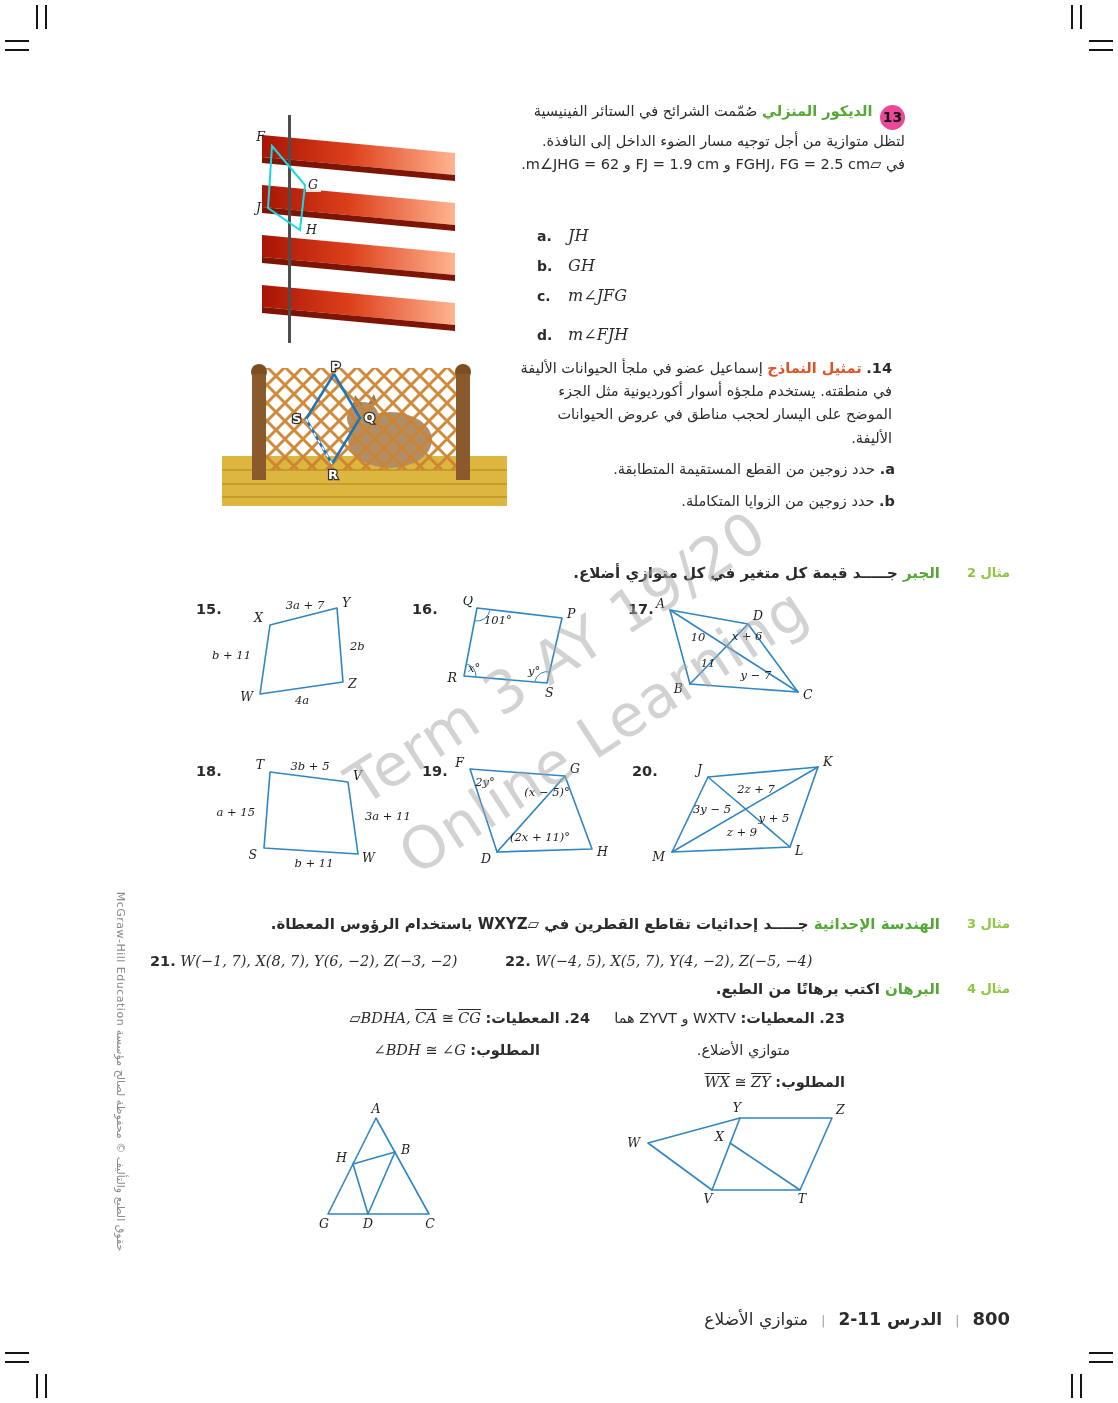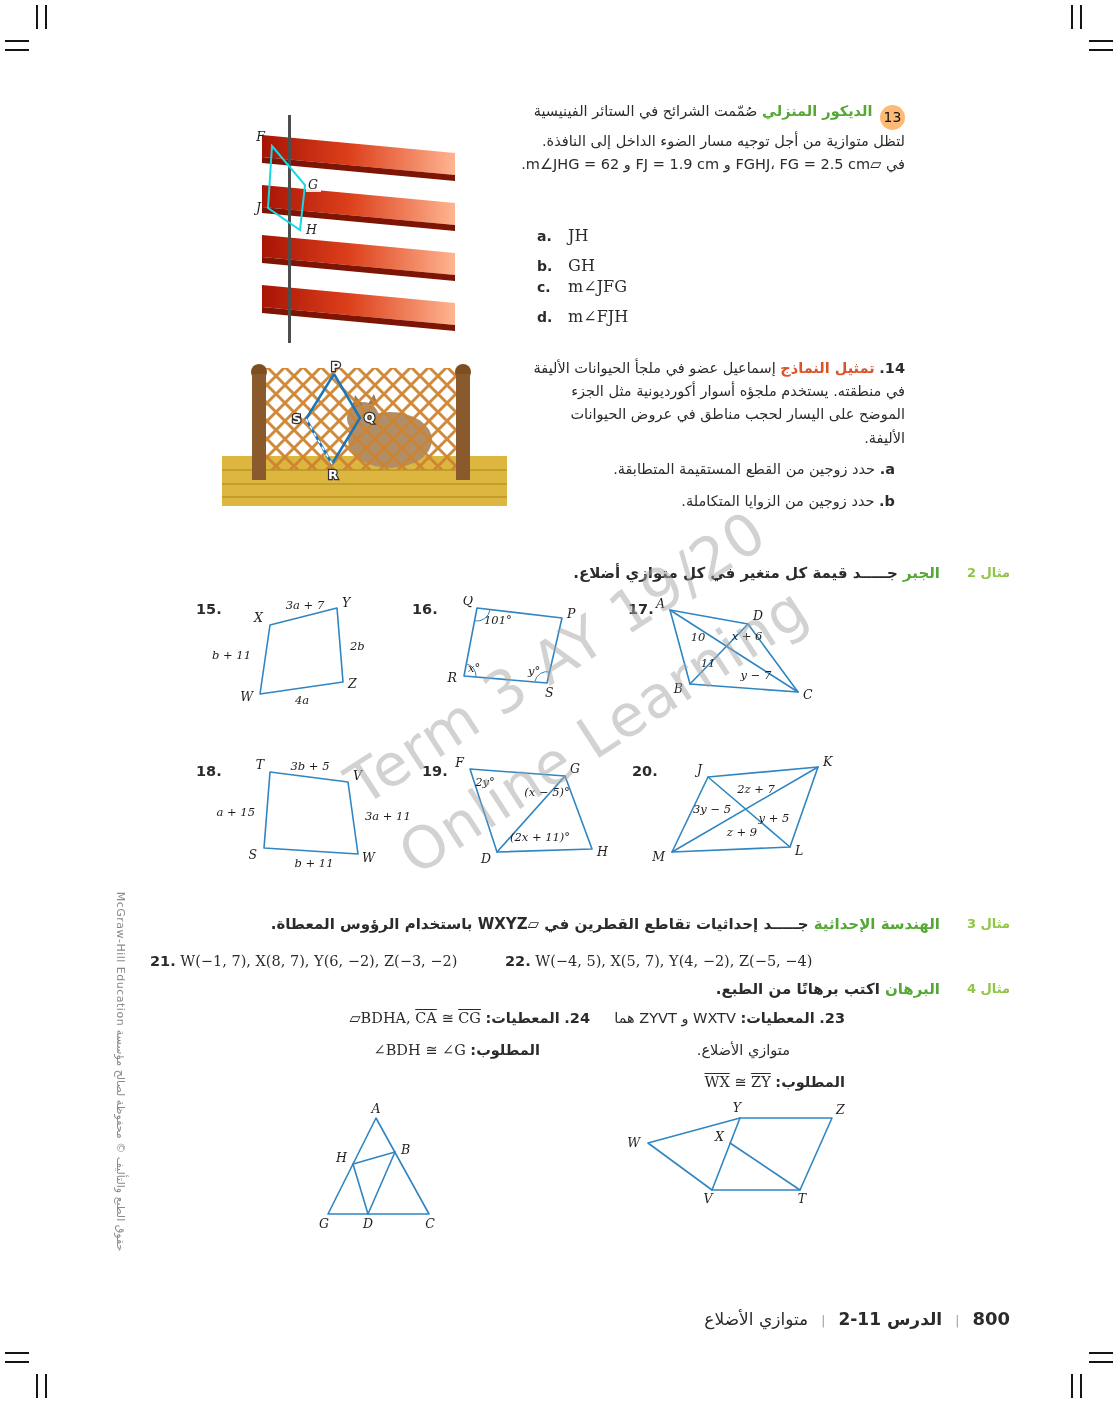--- a/index.html
+++ b/index.html
@@ -7,25 +7,25 @@
     position:relative;width:1118px;height:1403px;background:#ffffff;
     font-family:"DejaVu Sans",sans-serif;color:#2b2b2b;overflow:hidden;
   }
   .abs{position:absolute}
   .rtl{direction:rtl;unicode-bidi:isolate;text-align:right}
   .fs{font-size:14.5px;line-height:1.6}
   .b{font-weight:bold}
   .green{color:#55a836}
   .red{color:#dd5227}
   .num{font-weight:bold;font-size:14.5px}
-  .math{font-family:"DejaVu Serif","DejaVu Sans",serif}
+  .math{font-style:italic;font-family:"DejaVu Serif","DejaVu Sans",serif}
   .over{text-decoration:overline}
   .badge{
     display:inline-block;width:25px;height:25px;border-radius:50%;
-    background:#fdba74;color:#111;font-weight:normal;font-size:14px;
+    background:#ec4899;color:#111;font-weight:bold;font-size:14px;
     line-height:25px;text-align:center;vertical-align:-6px;margin-inline-end:3px;
     font-style:normal;
   }
   .plabel{display:inline-block;width:26px;font-weight:bold;font-size:14px}
   .example-tag{color:#8dc63f;font-weight:bold;font-size:13px}
   .instr{font-weight:bold;font-size:15px}
   .cm{position:absolute;background:#151515}
   .wm{font-size:58px;color:#a6a6a6;line-height:1.5;white-space:nowrap;letter-spacing:1px}
   .watermark-box{opacity:.5;z-index:50;pointer-events:none}
   .copyright{font-size:11px;color:#8a8a8a;letter-spacing:.5px}
@@ -75,25 +75,25 @@
     <span class="green b">الديكور المنزلي</span>
     <span>صُمّمت الشرائح في الستائر الفينيسية لتظل متوازية من أجل توجيه مسار الضوء الداخل إلى النافذة. في ▱FGHJ، FG = 2.5 cm و FJ = 1.9 cm و m∠JHG = 62.</span>
   </p>
 </div>
 
 <div class="abs" style="left:537px;top:226px">
   <div style="margin-bottom:11px">
     <span class="plabel">a.</span>
     <span class="math">JH</span>
   </div>
-  <div style="margin-bottom:2px">
+  <div style="margin-bottom:11px">
     <span class="plabel">b.</span>
     <span class="math">GH</span>
   </div>
-  <div style="margin-bottom:11px">
+  <div style="margin-bottom:20px">
     <span class="plabel">c.</span>
     <span class="math">m∠JFG</span>
   </div>
   <div>
     <span class="plabel">d.</span>
     <span class="math">m∠FJH</span>
   </div>
 </div>
 
 <svg class="abs" style="left:250px;top:115px" width="205" height="228">
@@ -117,21 +117,21 @@
   <rect x="38" y="0" width="3" height="228" fill="#4d4d4d"></rect>
   <polygon points="22,31 55,70 50,115 18,93" fill="none" stroke="#16d9e3" stroke-width="2"></polygon>
   <rect x="56" y="63" width="15" height="14" fill="#ffffff" opacity="0.85"></rect>
   <rect x="54" y="108" width="15" height="14" fill="#ffffff" opacity="0.85"></rect>
   <text x="15" y="26" text-anchor="end">F</text>
   <text x="58" y="74">G</text>
   <text x="11" y="97" text-anchor="end">J</text>
   <text x="56" y="119">H</text>
 </svg>
 
-<div class="abs rtl fs" style="right:213px;top:357px;width:378px">
+<div class="abs rtl fs" style="right:226px;top:357px;width:378px">
   <p style="margin:0">
     <span class="num">14.</span>
     <span class="red b">تمثيل النماذج</span>
     <span>إسماعيل عضو في ملجأ الحيوانات الأليفة في منطقته. يستخدم ملجؤه أسوار أكورديونية مثل الجزء الموضح على اليسار لحجب مناطق في عروض الحيوانات الأليفة.</span>
   </p>
 </div>
 <div class="abs rtl fs" style="right:223px;top:458px">
   <span class="b">a.</span>
   <span>حدد زوجين من القطع المستقيمة المتطابقة.</span>
 </div>

